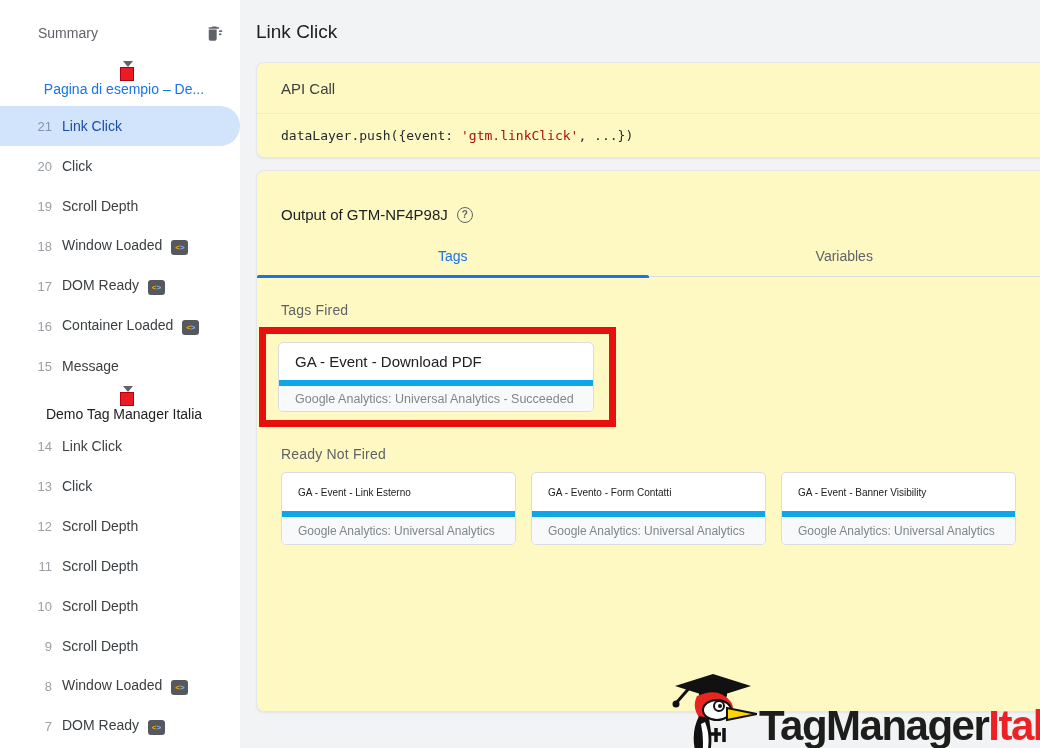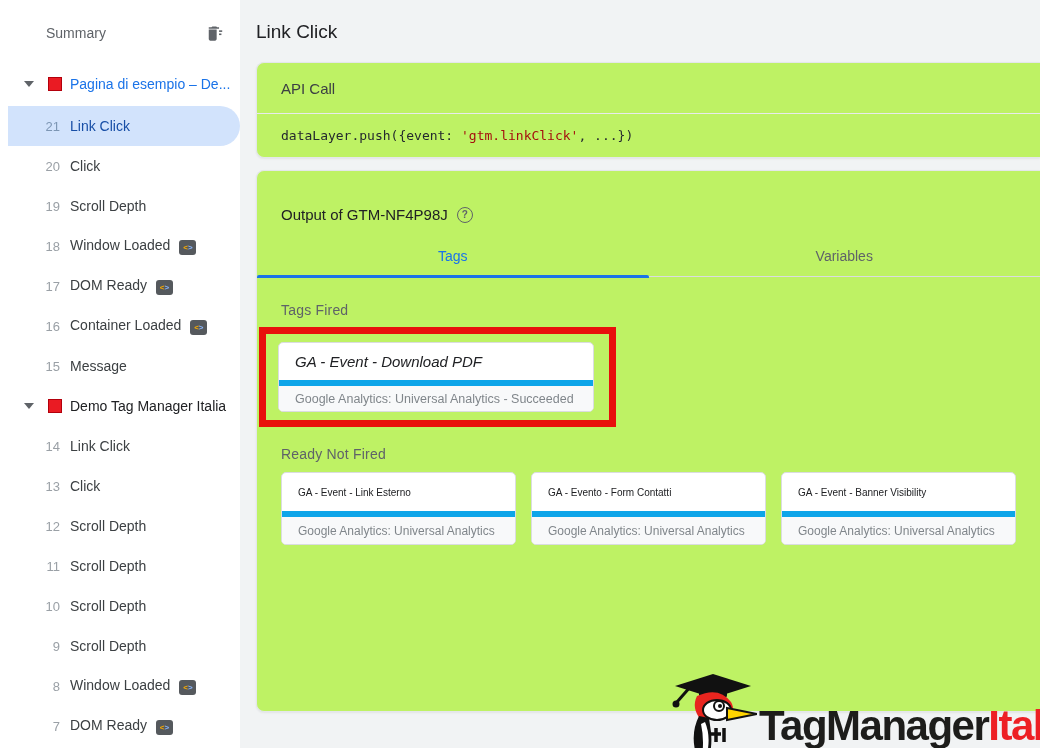--- a/index.html
+++ b/index.html
@@ -1,44 +1,44 @@
 <!DOCTYPE html>
 <html><head>
 <meta charset="utf-8">
 <style>
   * { margin:0; padding:0; box-sizing:border-box; }
   html,body { width:1040px; height:748px; overflow:hidden; }
   body { font-family:"Liberation Sans", sans-serif; background:#f1f3f4; position:relative; color:#3c4043; }
 
   
-  .sidebar { position:absolute; left:0; top:0; width:240px; height:748px; background:#ffffff; padding-top:10px; z-index:2;padding-left:8px; }
+  .sidebar { position:absolute; left:0; top:0; width:240px; height:748px; background:#ffffff; padding-top:10px; z-index:2; }
   .summary-row { height:46px; display:flex; align-items:center; padding:0 14px 0 38px; }
   .summary-title { font-size:14px; font-weight:500; color:#5f6368; flex:1; }
   .trash-btn { width:26px; height:26px; display:flex; align-items:center; justify-content:center; cursor:pointer; }
-  .group-header { height:40px; display:flex; align-items:center; cursor:pointer; }
+  .group-header { height:40px; display:flex; align-items:center; cursor:pointer;flex-direction:column; }
   .group-header.first { height:45px; margin-top:5px; }
   .caret { width:0; height:0; border-left:5px solid transparent; border-right:5px solid transparent; border-top:6px solid #5f6368; margin-left:16px; }
   .swatch { width:14px; height:14px; background:#ea1b23; border:1px solid #b3000c; margin-left:14px; }
   .group-label { font-size:14px; font-weight:500; margin-left:8px; white-space:nowrap; }
   .group-label.blue { color:#1a73e8; }
   .group-label.dark { color:#202124; }
   .ev-row { height:40px; display:flex; align-items:center; cursor:pointer; }
   .ev-row .num { width:52px; text-align:right; font-size:13px; color:#9aa0a6; padding-right:0; flex:none; }
   .ev-row .lbl { font-size:14px; color:#3c4043; margin-left:10px; white-space:nowrap; }
   .ev-row.selected { background:#d2e3fc; border-radius:0 20px 20px 0; }
   .ev-row.selected .num { color:#7d96b4; }
   .ev-row.selected .lbl { color:#174ea6; font-weight:500; }
   .code-badge { display:inline-block; margin-left:9px; width:17px; height:15px; background:#55595d; border-radius:3px; font-size:8px; line-height:15px; text-align:center; font-weight:bold; letter-spacing:0; }
   .code-badge .lt { color:#f9ab00; } .code-badge .gt { color:#8ab4f8; }
 
   
   .main { position:absolute; left:240px; top:0; width:800px; height:748px; background:#f1f3f4; }
   .page-title { position:absolute; left:16px; top:21px; font-size:19px; color:#202124; }
 
-  .card { background:#bef264; border:1px solid #e4e7ea; box-shadow:0 1px 2px rgba(60,64,67,.08); }
+  .card { background:#fef9c3; border:1px solid #e4e7ea; box-shadow:0 1px 2px rgba(60,64,67,.08); }
   .api-card { position:absolute; left:16px; top:62px; width:784px; height:96px; border-radius:8px 0 0 8px; border-right:none; }
   .api-header { height:51px; display:flex; align-items:center; padding-left:24px; border-bottom:1px solid #e8eaed; font-size:15px; color:#3c4043; }
   .api-code { padding:14px 0 0 24px; font-family:"DejaVu Sans Mono","Liberation Mono",monospace; font-size:13px; color:#24292e; }
   .api-code .str { color:#a50e0e; }
 
   .out-card { position:absolute; left:16px; top:170px; width:784px; height:542px; border-radius:8px 0 0 8px; border-right:none; }
   .out-header { padding:35px 24px 0 24px; display:flex; align-items:center; }
   .out-title { font-size:15px; color:#202124; }
   .help-icon { width:16px; height:16px; border:1.5px solid #5f6368; border-radius:50%; color:#5f6368; font-size:10px; font-weight:bold; display:flex; align-items:center; justify-content:center; margin-left:9px; cursor:pointer; }
   .tabbar { margin-top:12px; height:42px; display:flex; position:relative; border-bottom:1px solid #dadce0; }
@@ -46,21 +46,21 @@
   .tab.active { color:#1a73e8; font-weight:500; }
   .tab.active::after { content:""; position:absolute; left:0; right:0; bottom:-2px; height:3px; background:#1a73e8; border-radius:2px 2px 0 0; }
   .out-body { padding:24px; position:relative; }
   .sec-label { font-size:14px; font-weight:500; color:#5f6368; letter-spacing:.2px; }
 
   .annot { display:inline-block; border:7px solid #e8100c; padding:8px 15px 8px 12px; margin:8px 0 0 -22px; }
   .tag-card { background:#fff; border:1px solid #dadce0; border-radius:5px; overflow:hidden; cursor:pointer; }
   .tag-card .t { padding:0 16px; display:flex; align-items:center; font-size:15px; color:#202124; }
   .tag-card .s { background:#f8f9fa; border-top:6px solid #0ea5e9; padding:0 16px; display:flex; align-items:center; font-size:12.5px; color:#80868b; white-space:nowrap; }
   .fired-card { width:316px; }
-  .fired-card .t { height:37px;font-style:italic; } .fired-card .s { height:31px; }
+  .fired-card .t { height:37px; } .fired-card .s { height:31px; }
   .nf-label { display:block; margin-top:19px; }
   .nf-row { display:flex; gap:15px; margin-top:10px; }
   .nf-card { width:240px; }
   .nf-card .t { height:38px; font-size:10px; } .nf-card .s { height:33px; font-size:12px; }
 
   .logo { position:absolute; left:404px; top:395px; display:flex; align-items:center; }
   .logo-text { font-size:42px; font-weight:800; letter-spacing:-1.5px; color:#1d1d1b; margin-left:2px; }
   .logo-text .red { color:#ed2024; }
 </style>
 </head>

